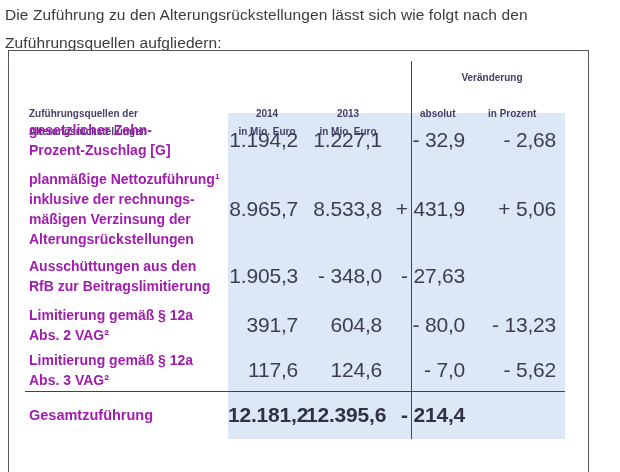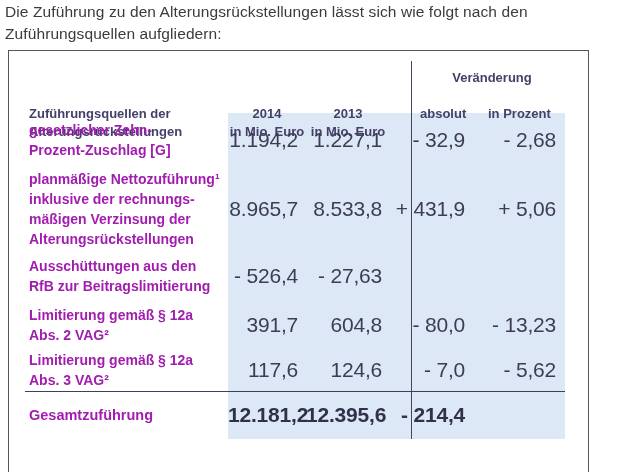--- a/index.html
+++ b/index.html
@@ -3,21 +3,21 @@
 <meta charset="utf-8">
 <style>
   html,body { margin:0; padding:0; }
   body {
     width:620px; height:472px; position:relative; overflow:hidden;
     background:#ffffff;
     font-family:"Liberation Sans", sans-serif;
   }
   .intro {
     position:absolute; left:5px; top:1px; width:600px;
-    font-size:15.5px; line-height:22px; color:#3b3b3b;
+    font-size:15.5px; line-height:28px; color:#3b3b3b;
     white-space:pre-line; letter-spacing:0.1px;
   }
   .tablebox {
     position:absolute; left:8px; top:50px; width:579px; height:422px;
     border:1px solid #56555f; border-bottom:none;
     background:#ffffff;
   }
   .bluepanel {
     position:absolute; left:219px; top:62px; width:337px; height:326px;
     background:#dce8f5;
@@ -31,21 +31,21 @@
     background:#403f58;
   }
   .content { position:relative; z-index:1; }
   .grid {
     display:grid;
     grid-template-columns:219px 78px 84px 83px 91px;
   }
   .header { height:62px; align-items:end; }
   .header > div { padding-bottom:6px; }
   .hcell {
-    font-weight:bold; color:#454069; font-size:13px; line-height:18px;
+    font-weight:bold; color:#454069; font-size:10px; line-height:18px;
     white-space:pre-line;
   }
   .hlabel { padding-left:20px; }
   .hyear  { text-align:center; }
   .hchange { grid-column:4 / 6; padding-left:30px; }
   .hchange .vtitle { text-align:center; }
   .hchange .subrow { display:flex; }
   .hchange .subrow .sub1 { width:68px; }
   .hchange .subrow .sub2 { width:76px; text-align:left; }
   .row { align-items:center; }
@@ -107,21 +107,22 @@
 Alterungsrückstellungen</div>
       <div class="num">8.965,7</div>
       <div class="num">8.533,8</div>
       <div class="num">+ 431,9</div>
       <div class="num">+ 5,06</div>
     </div>
 
     <div class="grid row r3">
       <div class="rlabel">Ausschüttungen aus den
 RfB zur Beitragslimitierung</div>
-      <div class="num">- 526,4</div>
+      <div class="num">1.905,3</div>
+      <div class="num">- 348,0</div>
       <div class="num">- 27,63</div>
     </div>
 
     <div class="grid row r4">
       <div class="rlabel">Limitierung gemäß § 12a
 Abs. 2 VAG²</div>
       <div class="num">391,7</div>
       <div class="num">604,8</div>
       <div class="num">- 80,0</div>
       <div class="num">- 13,23</div>

